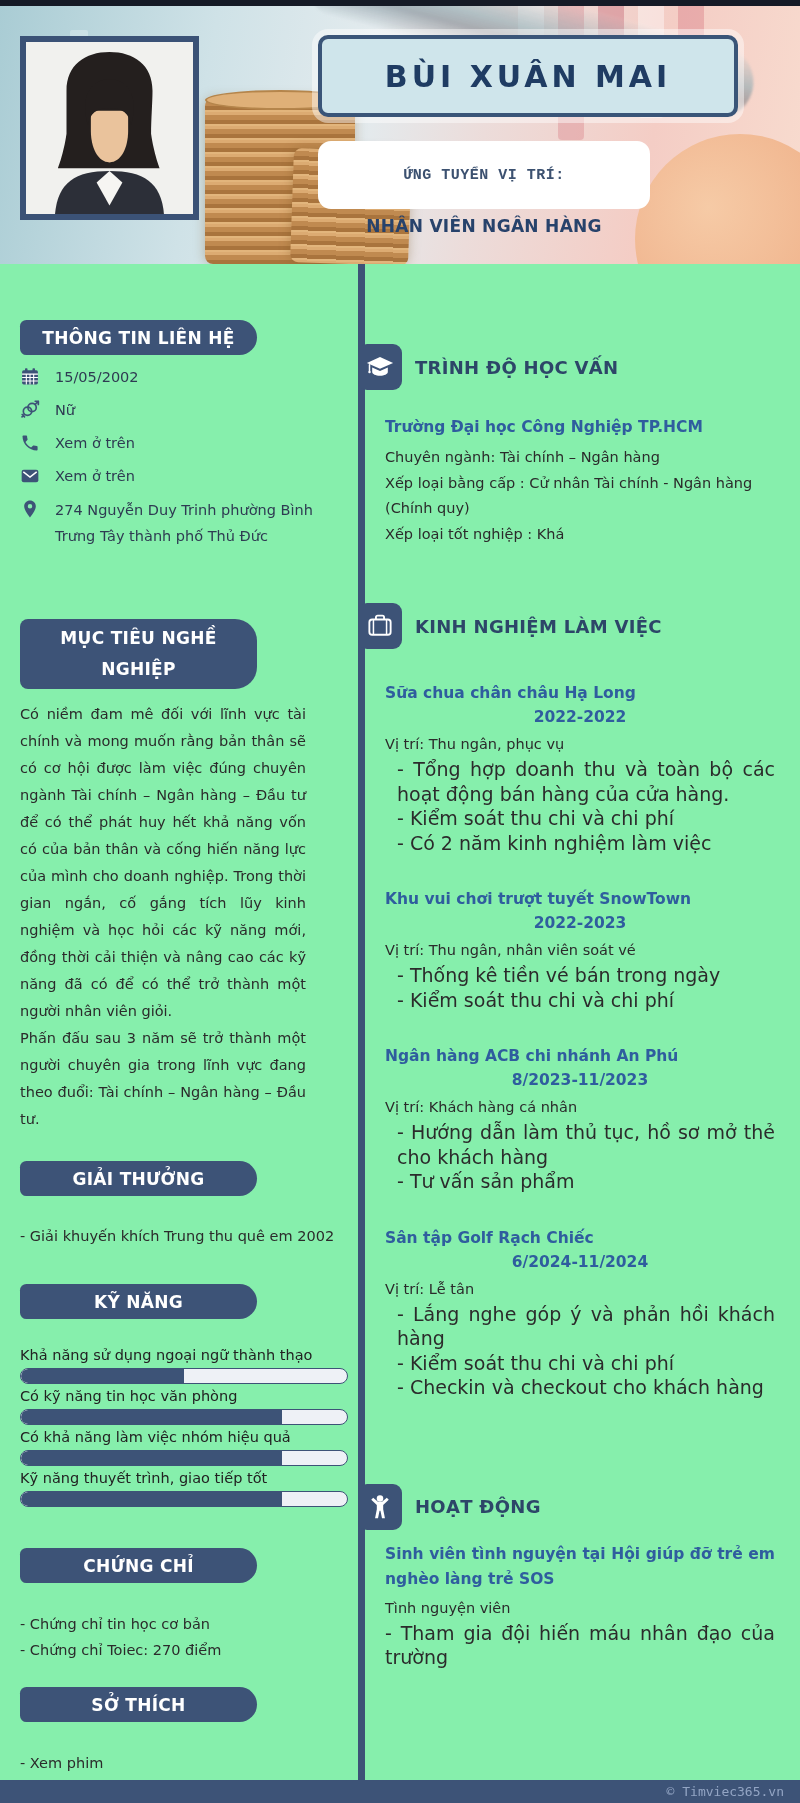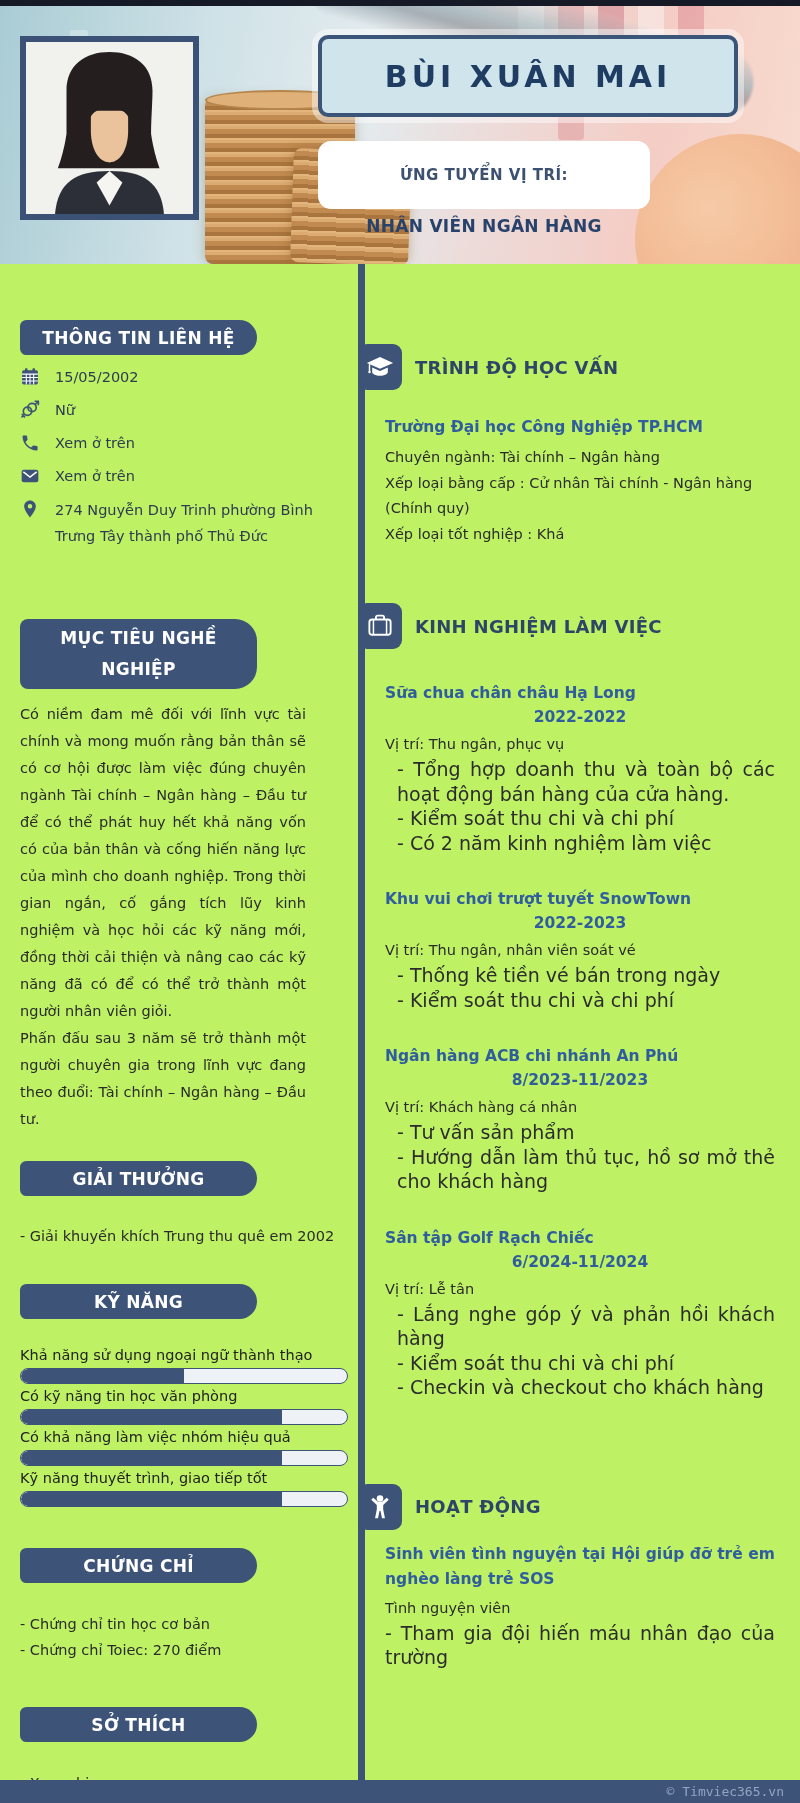--- a/index.html
+++ b/index.html
@@ -8,21 +8,21 @@
     --heading:#2d4668;
     --body:#2b2b2b;
     --namebox-bg:#cfe5eb;
     --namebox-border:#3a5578;
     --name-text:#1f3c63;
     --footer-text:#93a5c4;
     --track:#eef1f6;
   }
   *{box-sizing:border-box;}
   html,body{margin:0;padding:0;background:#fff;}
-  .page{position:relative;width:800px;height:1803px;background:#bef264;overflow:hidden;
+  .page{position:relative;width:800px;height:1803px;background:#86efac;overflow:hidden;
         font-family:"DejaVu Sans","Liberation Sans",sans-serif;color:var(--body);}
 
   
   .header{position:absolute;left:0;top:0;width:800px;height:264px;overflow:hidden;
     background:linear-gradient(100deg,#a9ccd4 0%,#cfe2e7 26%,#e3ebee 45%,#ecdcda 60%,#f4cdc5 80%,#f8dccf 100%);}
   .top-strip{position:absolute;left:0;top:0;width:800px;height:6px;background:#151a26;}
   .pen-streak{position:absolute;left:300px;top:-5px;width:460px;height:74px;border-radius:40px;
     transform:rotate(15deg);filter:blur(1px);
     background:linear-gradient(180deg,rgba(255,255,255,.05),rgba(140,170,178,.6) 45%,rgba(70,92,106,.4) 65%,rgba(255,255,255,.05));}
   .bars-right{position:absolute;right:12px;top:0;width:270px;height:150px;display:flex;align-items:flex-start;gap:14px;}
@@ -53,21 +53,21 @@
   .photo-frame svg{display:block;width:100%;height:100%;}
 
   .name-box{position:absolute;left:318px;top:35px;width:420px;height:82px;
     background:var(--namebox-bg);border:4px solid var(--namebox-border);border-radius:10px;
     box-shadow:0 0 0 6px rgba(255,255,255,.45);
     display:flex;align-items:center;justify-content:center;}
   .name-box .name{font-size:30px;font-weight:bold;letter-spacing:4px;color:var(--name-text);white-space:nowrap;}
 
   .apply-box{position:absolute;left:318px;top:141px;width:332px;height:68px;background:#fff;border-radius:13px;
     display:flex;align-items:center;justify-content:center;}
-  .apply-box .apply-label{font-size:15px;font-weight:bold;color:#3c5170;letter-spacing:.5px;}
+  .apply-box .apply-label{font-size:15px;font-weight:bold;color:#3c5170;letter-spacing:.5px;font-family:Liberation Mono, monospace;}
   .position-line{position:absolute;left:318px;top:216px;width:332px;text-align:center;
     font-size:17px;font-weight:bold;color:#27426b;letter-spacing:.3px;}
 
   
   .divider{position:absolute;left:358px;top:264px;width:7px;height:1516px;background:var(--primary);}
   .footer{position:absolute;left:0;bottom:0;width:800px;height:23px;background:var(--primary);
     display:flex;align-items:center;justify-content:flex-end;padding-right:16px;
     font-family:"DejaVu Sans Mono","Liberation Mono",monospace;font-size:13px;color:var(--footer-text);}
 
   
@@ -89,21 +89,21 @@
   .plain-line{margin:30px 0 0 20px;font-size:14.5px;line-height:20px;color:var(--body);}
   .skill-box{margin-top:38px;}
   .skills{margin:26px 0 0 20px;}
   .skill{margin-bottom:2px;}
   .skill-label{font-size:14.5px;line-height:20px;color:#222;margin-bottom:3px;}
   .bar{width:328px;height:16px;border:1.5px solid var(--primary);border-radius:8px;background:var(--track);overflow:hidden;}
   .bar-fill{height:100%;background:var(--primary);border-radius:8px 0 0 8px;}
   .cert-box{margin-top:41px;}
   .cert-list{margin-top:28px;}
   .cert-list .plain-line{margin-top:0;line-height:26px;}
-  .hobby-box{margin-top:44px;}
+  .hobby-box{margin-top:24px;}
   .hobby-list{margin-top:28px;}
   .hobby-list .plain-line{margin-top:0;line-height:26.5px;}
 
   
   .col-right{position:absolute;left:365px;top:264px;width:435px;padding:0 25px 0 20px;}
   .rhead{position:relative;display:flex;align-items:center;margin-left:-27px;}
   .ibox{flex:0 0 44px;width:44px;height:46px;background:var(--primary);border-radius:9px;
     display:flex;align-items:center;justify-content:center;}
   .ibox svg{display:block;width:30px;height:30px;}
   .rtitle{margin-left:13px;font-size:18px;font-weight:bold;color:var(--heading);letter-spacing:.3px;}
@@ -324,22 +324,22 @@
         <div class="period">2022-2023</div>
         <div class="role">Vị trí: Thu ngân, nhân viên soát vé</div>
         <div class="bullet">- Thống kê tiền vé bán trong ngày</div>
         <div class="bullet">- Kiểm soát thu chi và chi phí</div>
       </div>
 
       <div class="job">
         <div class="company">Ngân hàng ACB chi nhánh An Phú</div>
         <div class="period">8/2023-11/2023</div>
         <div class="role">Vị trí: Khách hàng cá nhân</div>
+        <div class="bullet">- Hướng dẫn làm thủ tục, hồ sơ mở thẻ cho khách hàng</div>
         <div class="bullet">- Tư vấn sản phẩm</div>
-        <div class="bullet">- Hướng dẫn làm thủ tục, hồ sơ mở thẻ cho khách hàng</div>
       </div>
 
       <div class="job">
         <div class="company">Sân tập Golf Rạch Chiếc</div>
         <div class="period">6/2024-11/2024</div>
         <div class="role">Vị trí: Lễ tân</div>
         <div class="bullet">- Lắng nghe góp ý và phản hồi khách hàng</div>
         <div class="bullet">- Kiểm soát thu chi và chi phí</div>
         <div class="bullet">- Checkin và checkout cho khách hàng</div>
       </div>

